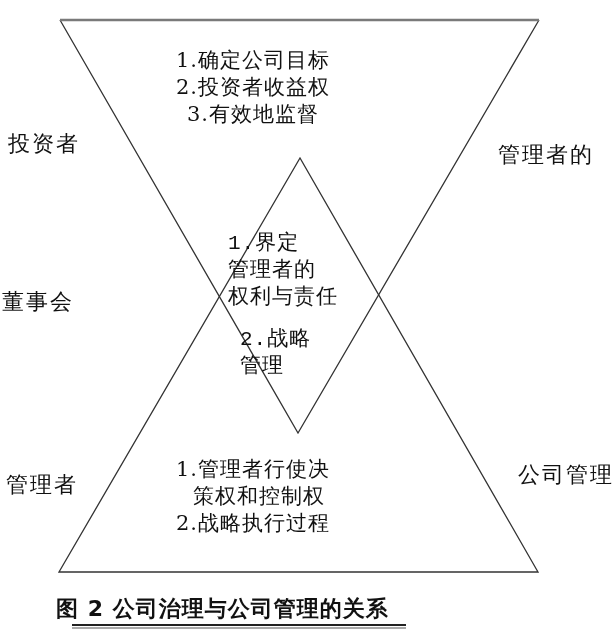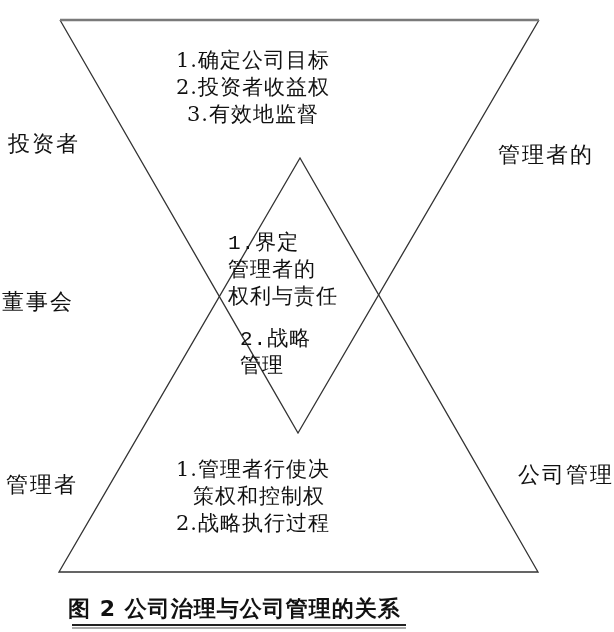--- a/index.html
+++ b/index.html
@@ -2,21 +2,21 @@
 <html><head>
   <meta charset="utf-8">
   <style>
     html, body { margin: 0; padding: 0; background: #ffffff; }
     body { width: 614px; height: 632px; position: relative; overflow: hidden;
            font-family: "DejaVu Serif", "Liberation Serif", serif; color: #111; }
     #diagram { position: absolute; left: 0; top: 0; width: 614px; height: 632px; }
     .lbl { position: absolute; font-size: 22px; line-height: 26px; white-space: nowrap; letter-spacing: 2px; }
     .blk { position: absolute; font-size: 21px; line-height: 27px; white-space: nowrap; letter-spacing: 1px; }
     .center { text-align: left; font-family: Liberation Mono, monospace; }
-    #caption { position: absolute; left: 68px; top: 596px; font-size: 22px; font-weight: bold;
+    #caption { position: absolute; left: 56px; top: 596px; font-size: 22px; font-weight: bold;
                line-height: 26px; white-space: nowrap; letter-spacing: 1px;
                font-family: "DejaVu Sans", "Liberation Sans", sans-serif; }
     #caption-underline { position: absolute; left: 72px; top: 624px; width: 334px; height: 2px; background: #222; }
     #caption-underline2 { position: absolute; left: 72px; top: 627px; width: 334px; height: 2px; background: #aaa; }
   </style>
 </head>
 <body>
 
 <svg id="diagram" width="614" height="632" viewBox="0 0 614 632">
 

